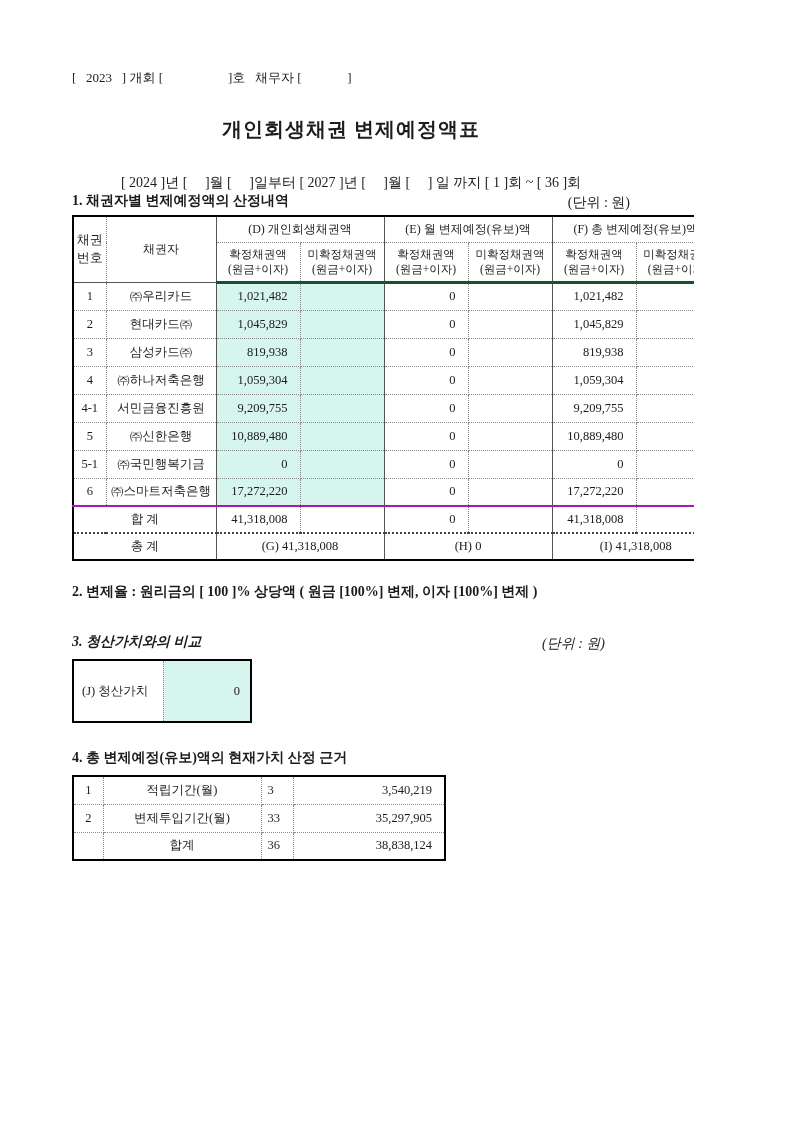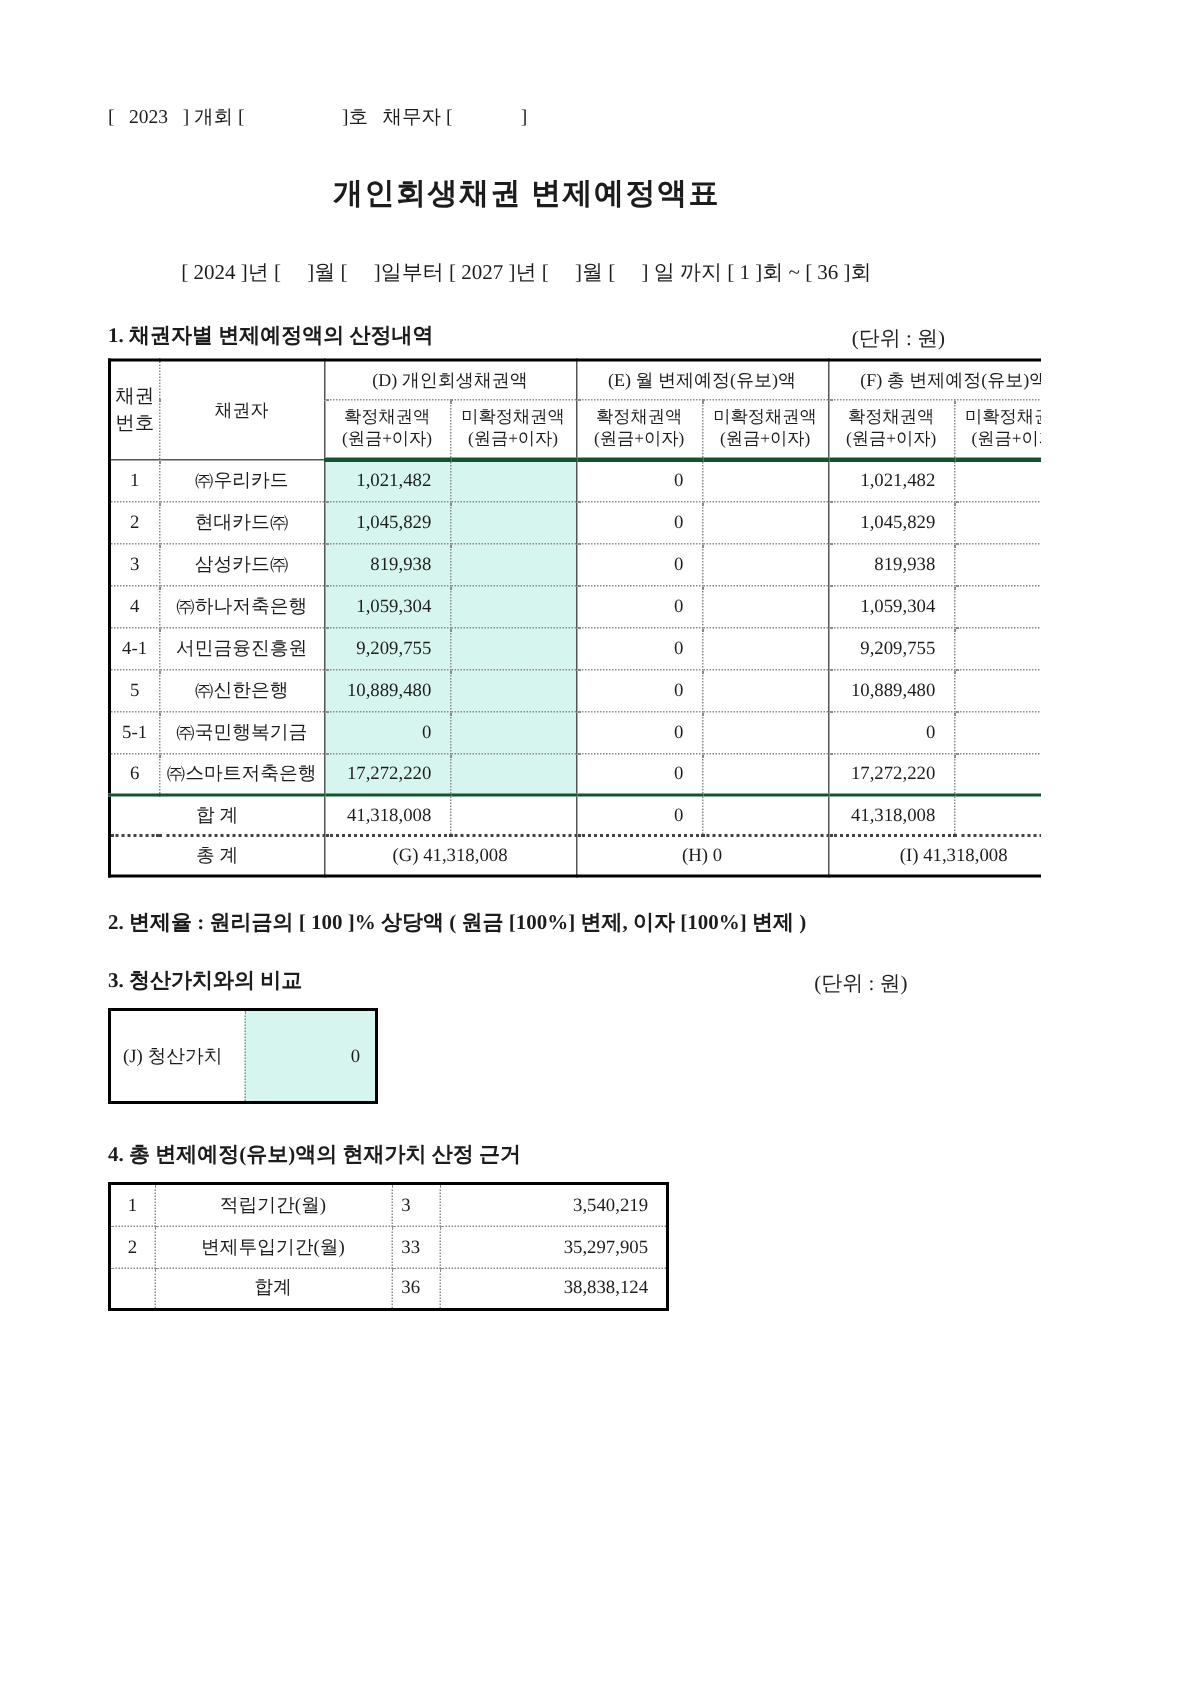--- a/index.html
+++ b/index.html
@@ -21,39 +21,39 @@
   .doc-title {
     margin-top: 30px; text-align: center;
     font-size: 20px; font-weight: bold; letter-spacing: 1px; line-height: 26px;
   }
   .period-line {
     margin-top: 32px; text-align: center;
     font-size: 14px; line-height: 18px;
   }
 
   .sec-head-row {
-    margin-top: 24px; display: flex;
+    display: flex;
     justify-content: space-between; align-items: flex-end;
   }
   .sec-heading { font-size: 14px; font-weight: bold; line-height: 18px; }
   .unit-label { font-size: 14px; color: #222; line-height: 14px; }
 
   
   table { border-collapse: collapse; table-layout: fixed; }
   td { border: 1px dotted #8a8a8a; font-size: 12.5px; vertical-align: middle; }
 
   .t1 { width: 647px; margin-top: 5px; border: 2px solid #000; }
   .t1 td { text-align: center; }
   .t1 .ghead td { height: 26px; font-size: 12px; }
   .t1 .shead td { height: 40px; font-size: 11.5px; line-height: 1.3; border-bottom: 3px solid #14532d; }
   .t1 td.hdr-span { border-bottom: 1px solid #555; font-size: 12px; }
   .t1 .drow td { height: 28px; }
   .t1 td.num { text-align: right; padding-right: 12px; }
   .t1 td.sl { border-left: 1px solid #555; }
-  .t1 .sum-row td { height: 27px; border-top: 2px solid #14532d; }
+  .t1 .sum-row td { height: 27px; border-top: 2px solid #a21caf; }
   .t1 .total-row td { height: 27px; border-top: 2px dotted #444; }
   .hl { background: #d7f5ef; }
 
   
   .boxes { margin-top: 8px; display: flex; gap: 40px; width: 533px; }
   .t3l { width: 180px; border: 2px solid #000; }
   .t3l td { height: 62px; }
   .t3l td.lbl { width: 90px; text-align: left; padding-left: 8px; }
   .t3l td.num { text-align: right; padding-right: 10px; }
   .t3r { width: 313px; border: 2px solid #000; }
@@ -62,21 +62,21 @@
   .t3r tr:last-child td { height: 27px; }
   .t3r td.num { text-align: right; padding-right: 10px; }
 
   
   .t4 { width: 372px; margin-top: 8px; border: 2px solid #000; }
   .t4 td { height: 28px; text-align: center; }
   .t4 td.mon { text-align: left; padding-left: 6px; }
   .t4 td.num { text-align: right; padding-right: 12px; }
 
   .s2-heading { margin-top: 22px; }
-  .s3-row { margin-top: 21px; width: 533px; }
+  .s3-row { margin-top: 32px; width: 533px; font-style: italic; }
   .s4-heading { margin-top: 26px; }
 </style>
 </head>
 <body>
 
 <div class="page">
 
   <div class="case-line pre">[   2023   ] 개회 [                    ]호   채무자 [              ]</div>
 
   <div class="doc-title">개인회생채권 변제예정액표</div>

